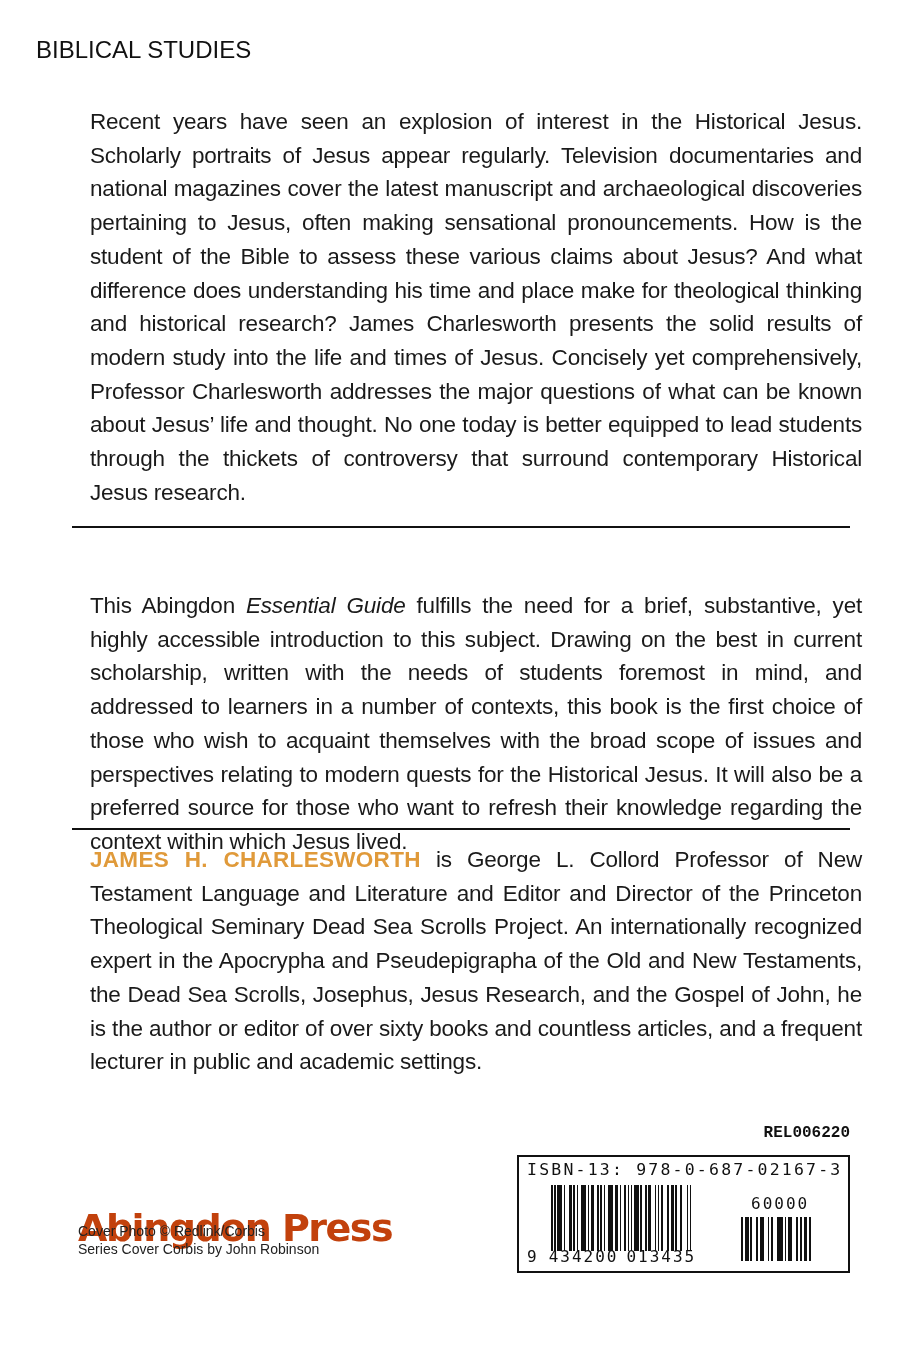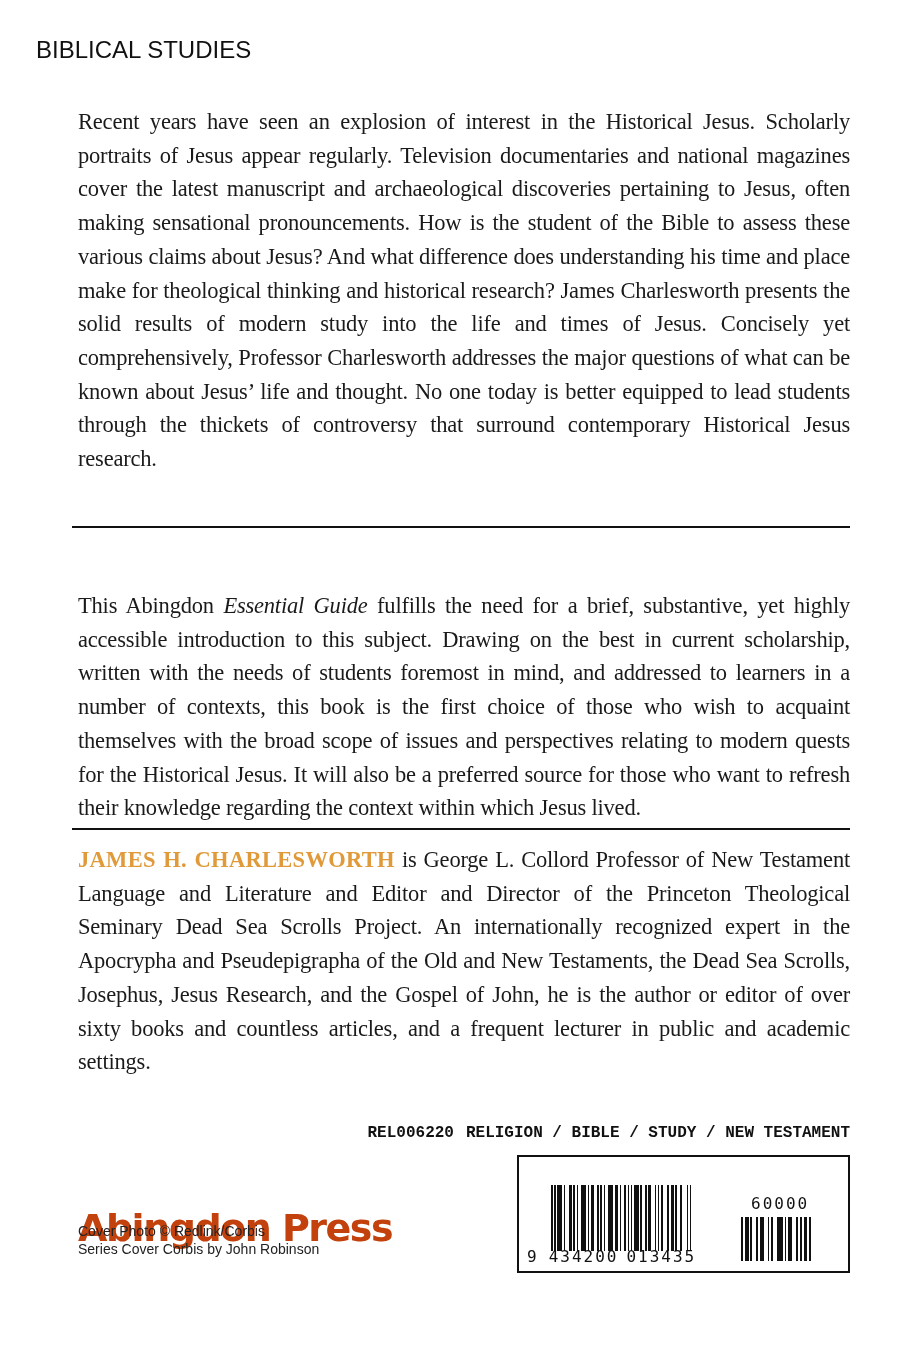--- a/index.html
+++ b/index.html
@@ -3,22 +3,22 @@
 <meta charset="utf-8">
 <style>
   html, body { margin: 0; padding: 0; background: #ffffff; }
   body { width: 907px; height: 1360px; position: relative; overflow: hidden; color: #1a1a1a; }
   .series-label {
     position: absolute; left: 36px; top: 36px;
     font-family: "Liberation Sans", sans-serif; font-size: 24px; color: #111;
     letter-spacing: 0px;
   }
   .body-text {
-    position: absolute; left: 78px; width: 772px;
-    font-family: Liberation Serif, serif; font-size: 22.5px; line-height: 33.7px;
+    position: absolute; left: 90px; width: 772px;
+    font-family: Liberation Sans, sans-serif; font-size: 22.5px; line-height: 33.7px;
     text-align: justify; color: #1a1a1a; margin: 0;
     letter-spacing: -0.2px;
   }
   #p1 { top: 105px; }
   #p2 { top: 541px; margin-top: 48px; }
   #p3 { top: 843px; }
   .rule { position: absolute; left: 72px; width: 778px; height: 2px; background: #111; }
   #rule1 { top: 526px; }
   #rule2 { top: 828px; }
   .author-name { color: #E09A3A; font-weight: bold; letter-spacing: 0.3px; }
@@ -69,31 +69,31 @@
 <div class="rule" id="rule1"></div>
 
 <p class="body-text" id="p2"><span>This Abingdon </span><em>Essential Guide</em><span> fulfills the need for a brief, substantive, yet highly accessible introduction to this subject. Drawing on the best in current scholarship, written with the needs of students foremost in mind, and addressed to learners in a number of contexts, this book is the first choice of those who wish to acquaint themselves with the broad scope of issues and perspectives relating to modern quests for the Historical Jesus. It will also be a preferred source for those who want to refresh their knowledge regarding the context within which Jesus lived.</span></p>
 
 <div class="rule" id="rule2"></div>
 
 <p class="body-text" id="p3"><span class="author-name">JAMES H. CHARLESWORTH</span><span> is George L. Collord Professor of New Testament Language and Literature and Editor and Director of the Princeton Theological Seminary Dead Sea Scrolls Project. An internationally recognized expert in the Apocrypha and Pseudepigrapha of the Old and New Testaments, the Dead Sea Scrolls, Josephus, Jesus Research, and the Gospel of John, he is the author or editor of over sixty books and countless articles, and a frequent lecturer in public and academic settings.</span></p>
 
 <div class="subject-row">
   <span>REL006220</span>
-  <span>RELIGION / BIBLE / STUDY / NEW TESTAMENT</span>
 </div>
 
 <div class="publisher">Abingdon Press</div>
 
 <div class="credits">
   <div>Cover Photo © Redlink/Corbis</div>
   <div>Series Cover Corbis by John Robinson</div>
 </div>
 
 <div class="barcode-box">
+  <div class="isbn-text">ISBN-13: 978-0-687-02167-3</div>
   <div class="bars-main" id="bars-main">
       <div class="bar" style="width: 1.6px;"></div>
       <div class="gap" style="width: 1.6px;"></div>
       <div class="bar" style="width: 1.6px;"></div>
       <div class="gap" style="width: 1.6px;"></div>
       <div class="bar" style="width: 4.8px;"></div>
       <div class="gap" style="width: 1.6px;"></div>
       <div class="bar" style="width: 1.6px;"></div>
       <div class="gap" style="width: 3.2px;"></div>
       <div class="bar" style="width: 3.2px;"></div>

